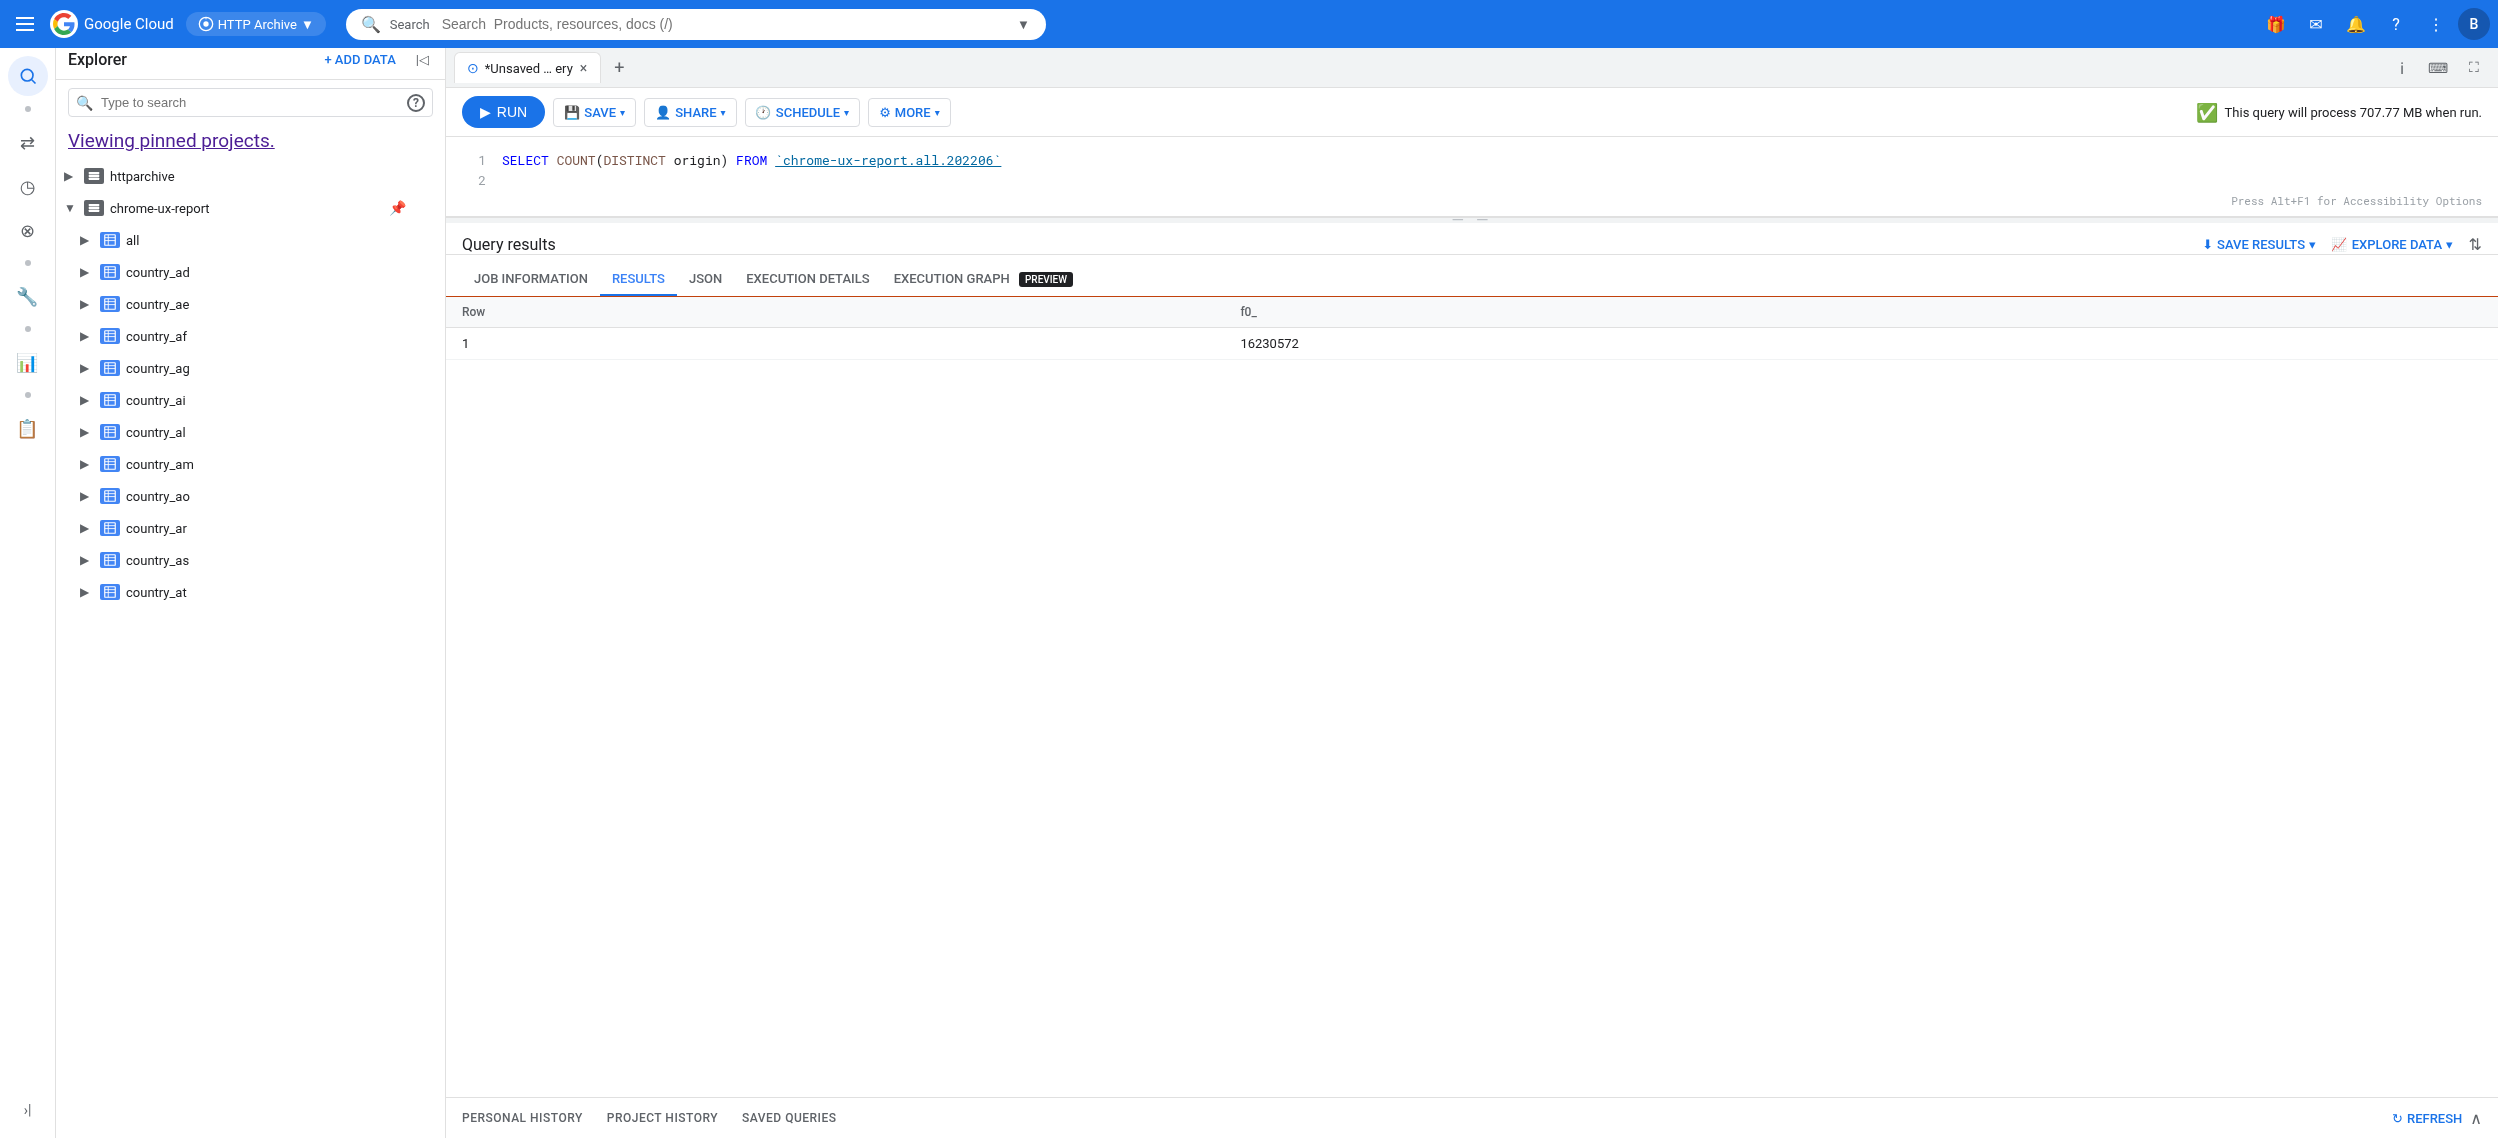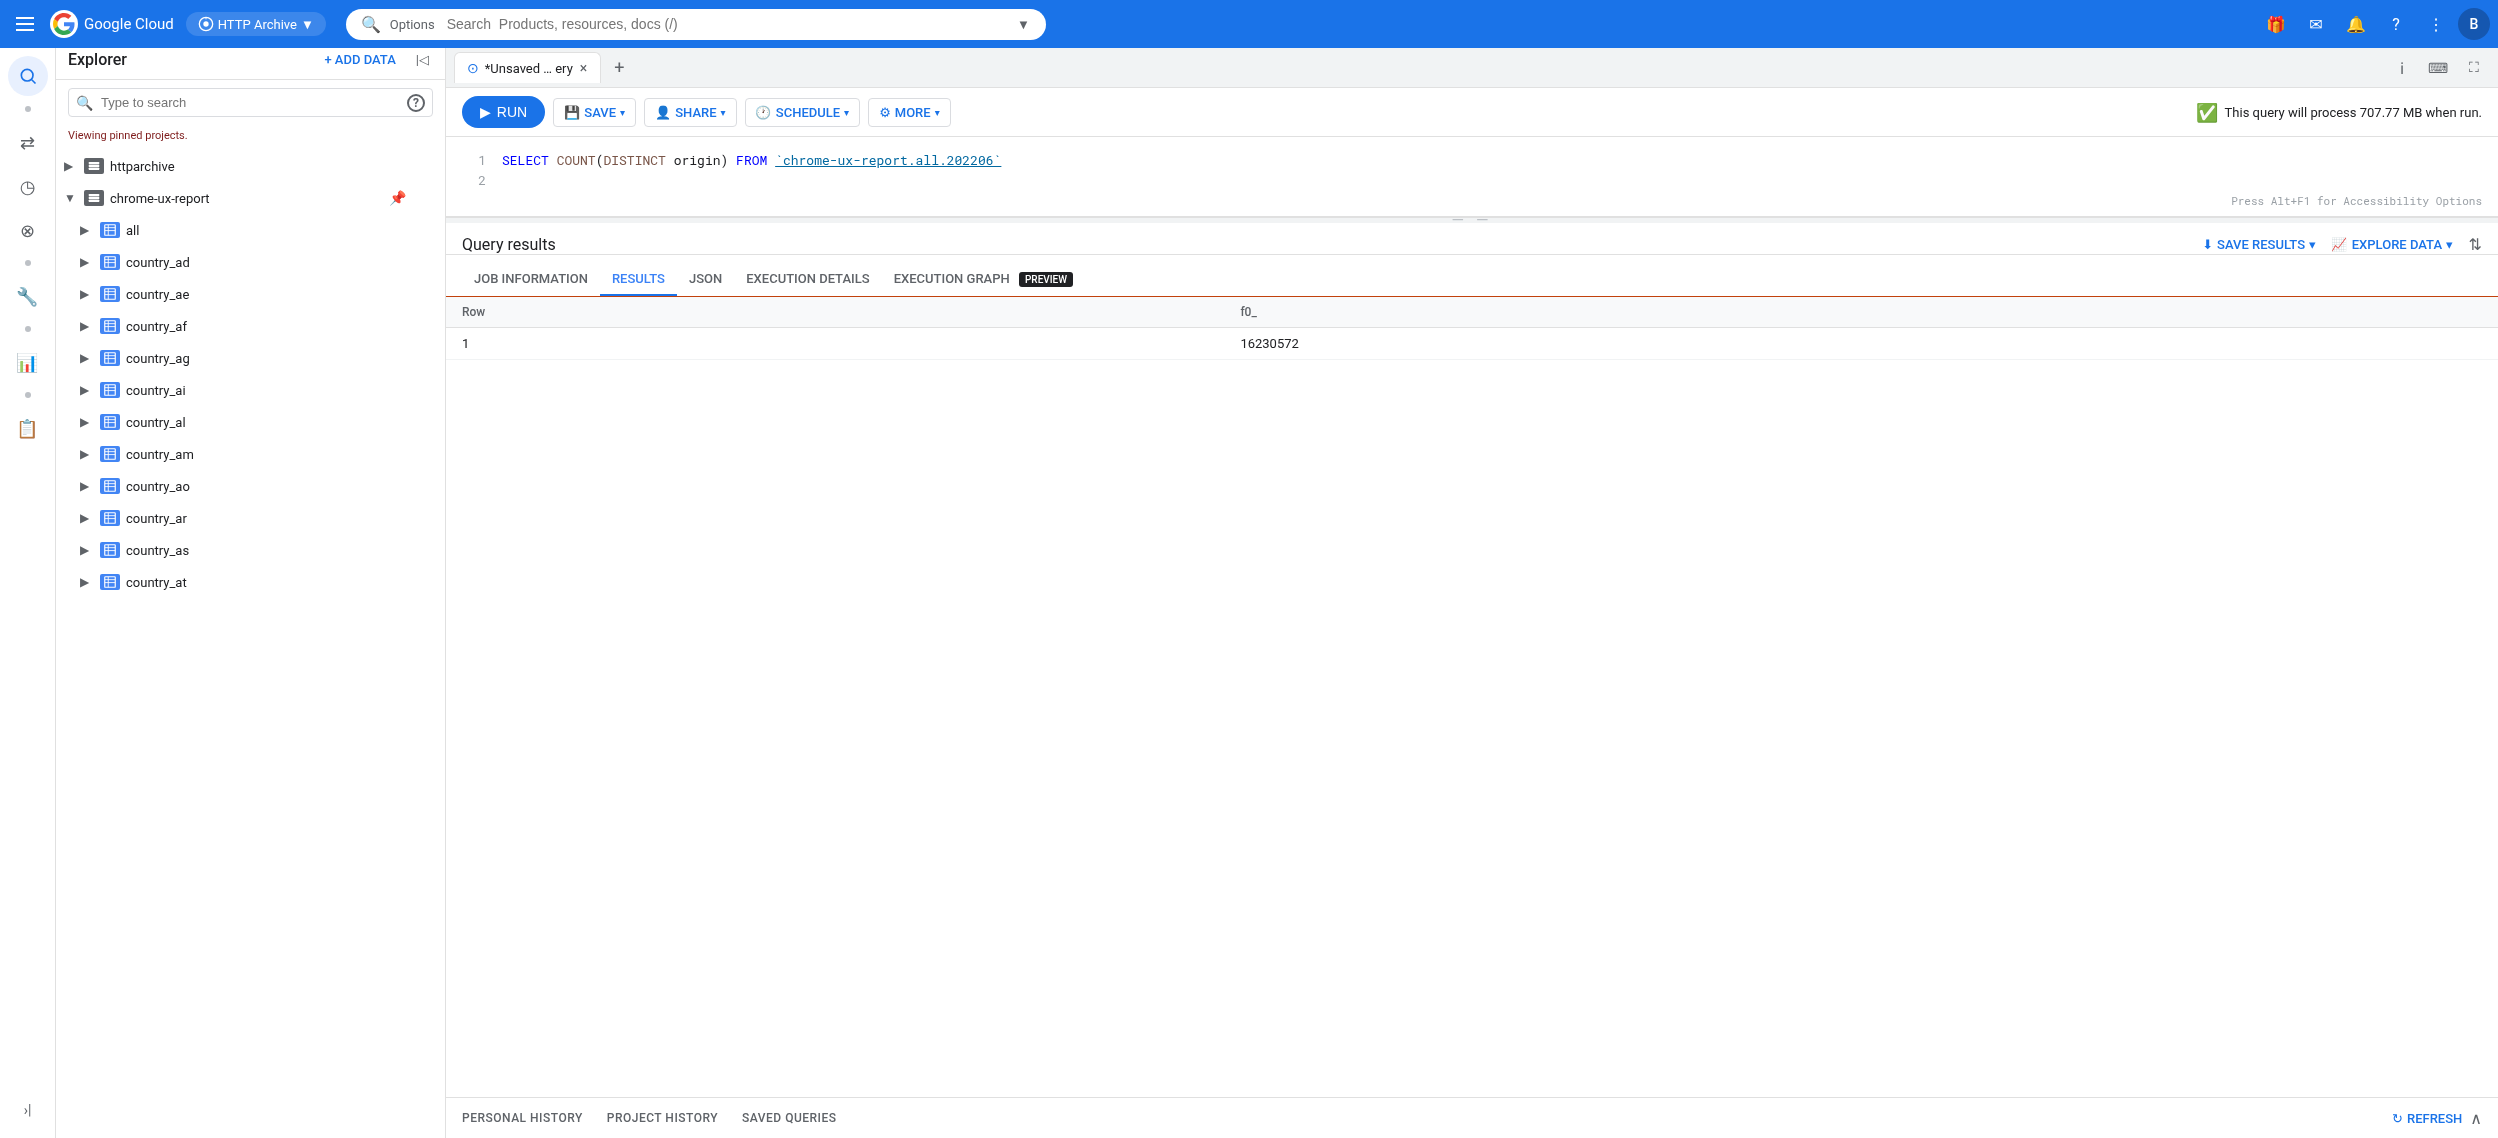--- a/index.html
+++ b/index.html
@@ -31,21 +31,21 @@
     .explorer-panel { width: 390px; background: white; border-right: 1px solid #e0e0e0; display: flex; flex-direction: column; }
     .explorer-header { display: flex; align-items: center; padding: 0 12px 8px; gap: 8px; border-bottom: 1px solid #e0e0e0; }
     .explorer-title { font-size: 16px; font-weight: 500; flex: 1; }
     .add-data-btn { display: flex; align-items: center; gap: 4px; color: #1a73e8; font-size: 13px; font-weight: 500; cursor: pointer; padding: 4px 8px; border-radius: 4px; }
     .collapse-btn { color: #5f6368; cursor: pointer; padding: 4px; }
     .search-row { padding: 8px 12px; }
     .search-input { width: 100%; border: 1px solid #dadce0; border-radius: 4px; padding: 6px 32px 6px 32px; font-size: 13px; outline: none; }
     .search-wrap { position: relative; }
     .search-wrap .s-icon { position: absolute; left: 8px; top: 50%; transform: translateY(-50%); color: #5f6368; font-size: 14px; }
     .search-wrap .q-icon { position: absolute; right: 8px; top: 50%; transform: translateY(-50%); color: #5f6368; font-size: 12px; width: 18px; height: 18px; border: 2px solid #5f6368; border-radius: 50%; display: flex; align-items: center; justify-content: center; font-weight: bold; cursor: pointer; }
-    .viewing-pinned { padding: 4px 12px 8px; font-size: 11px; color: #7f1d1d; }
+    .viewing-pinned { padding: 4px 12px 8px; font-size: 19px; color: #4c1d95; text-decoration: underline; }
 
     
     .tree { flex: 1; overflow-y: auto; }
     .tree-item { display: flex; align-items: center; padding: 4px 12px 4px 8px; cursor: pointer; min-height: 32px; }
     .tree-item .chevron { width: 20px; color: #5f6368; font-size: 12px; flex-shrink: 0; }
     .tree-item .db-icon { width: 20px; height: 16px; background: #5f6368; border-radius: 2px; display: flex; align-items: center; justify-content: center; margin-right: 6px; flex-shrink: 0; }
     .tree-item .db-icon svg { width: 14px; height: 14px; fill: white; }
     .tree-item-label { flex: 1; font-size: 13px; }
     .tree-item .menu-dots { color: #5f6368; font-size: 16px; cursor: pointer; padding: 2px 4px; border-radius: 4px; opacity: 0; }
     .tree-item .pin-icon { color: #1a73e8; font-size: 14px; margin-right: 2px; }
@@ -133,21 +133,21 @@
         <circle cx="12" cy="12" r="10" fill="none" stroke="white" stroke-width="2"></circle>
         <circle cx="12" cy="12" r="4" fill="white"></circle>
         <line x1="12" y1="2" x2="12" y2="5" stroke="white" stroke-width="1.5"></line>
       </svg>
     <span>HTTP Archive</span>
     <span>▼</span>
   </div>
 
   <div class="search-bar">
     <span style="color:#5f6368;font-size:16px;">🔍</span>
-    <span style="color:#5f6368;margin-right:4px;">Options</span>
+    <span style="color:#5f6368;margin-right:4px;">Search</span>
     <input type="text" style="border: none; outline: none; font-size: 14px; flex: 1 1 0%; color: rgb(32, 33, 36);" placeholder="Search  Products, resources, docs (/)">
     <span style="color:#5f6368;">▼</span>
   </div>
 
   <div class="nav-icons">
     <div class="nav-icon">🎁</div>
     <div class="nav-icon">✉</div>
     <div class="nav-icon">🔔</div>
     <div class="nav-icon">?</div>
     <div class="nav-icon">⋮</div>

